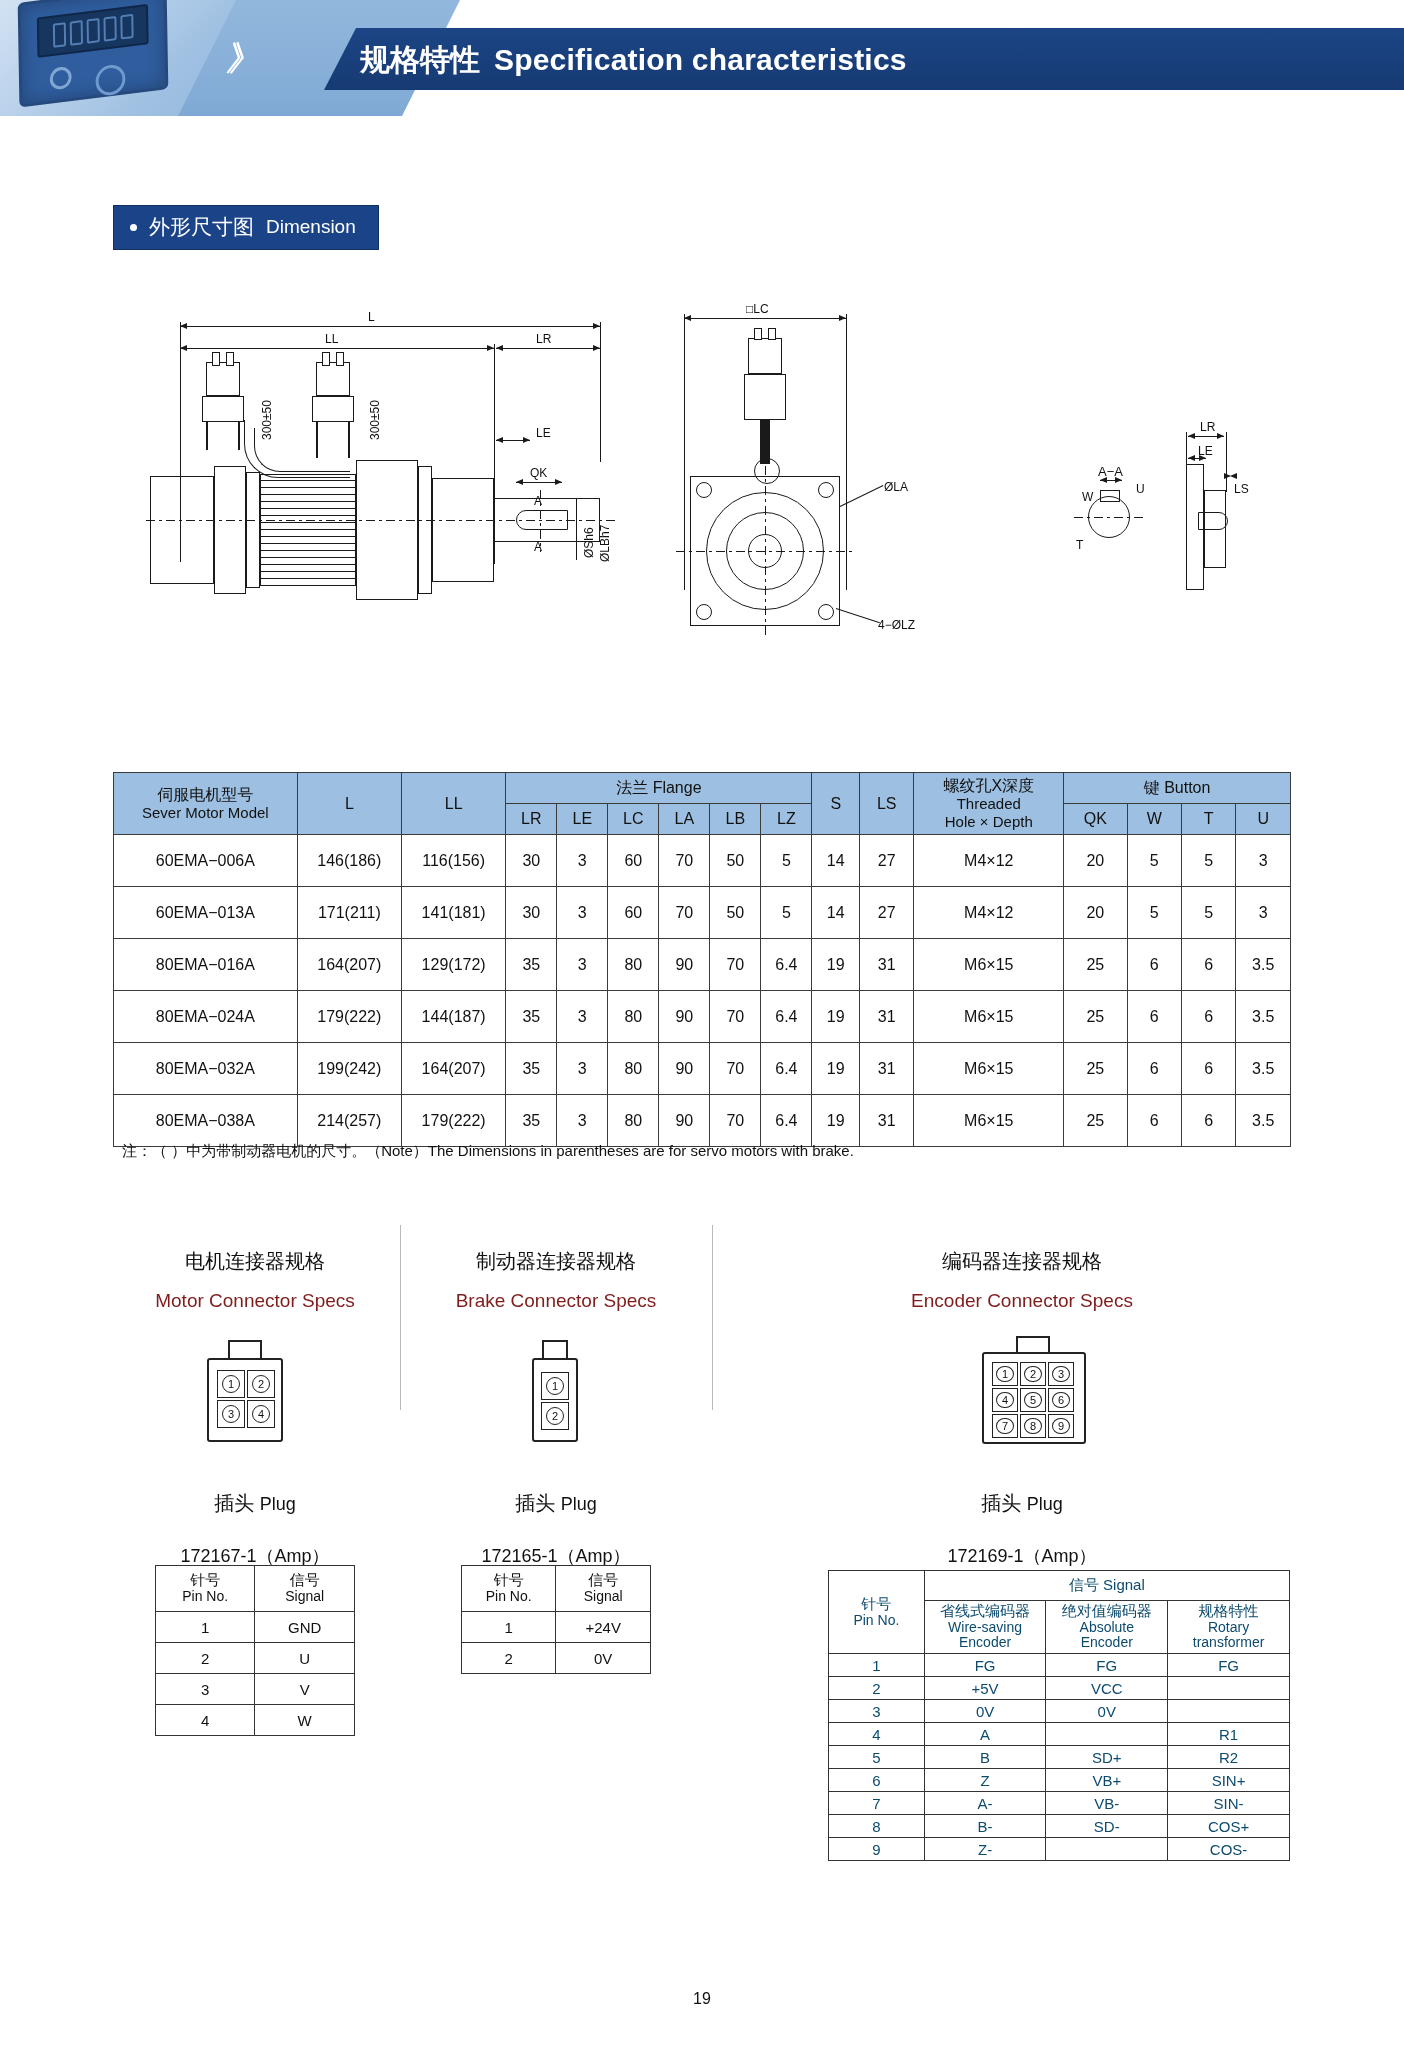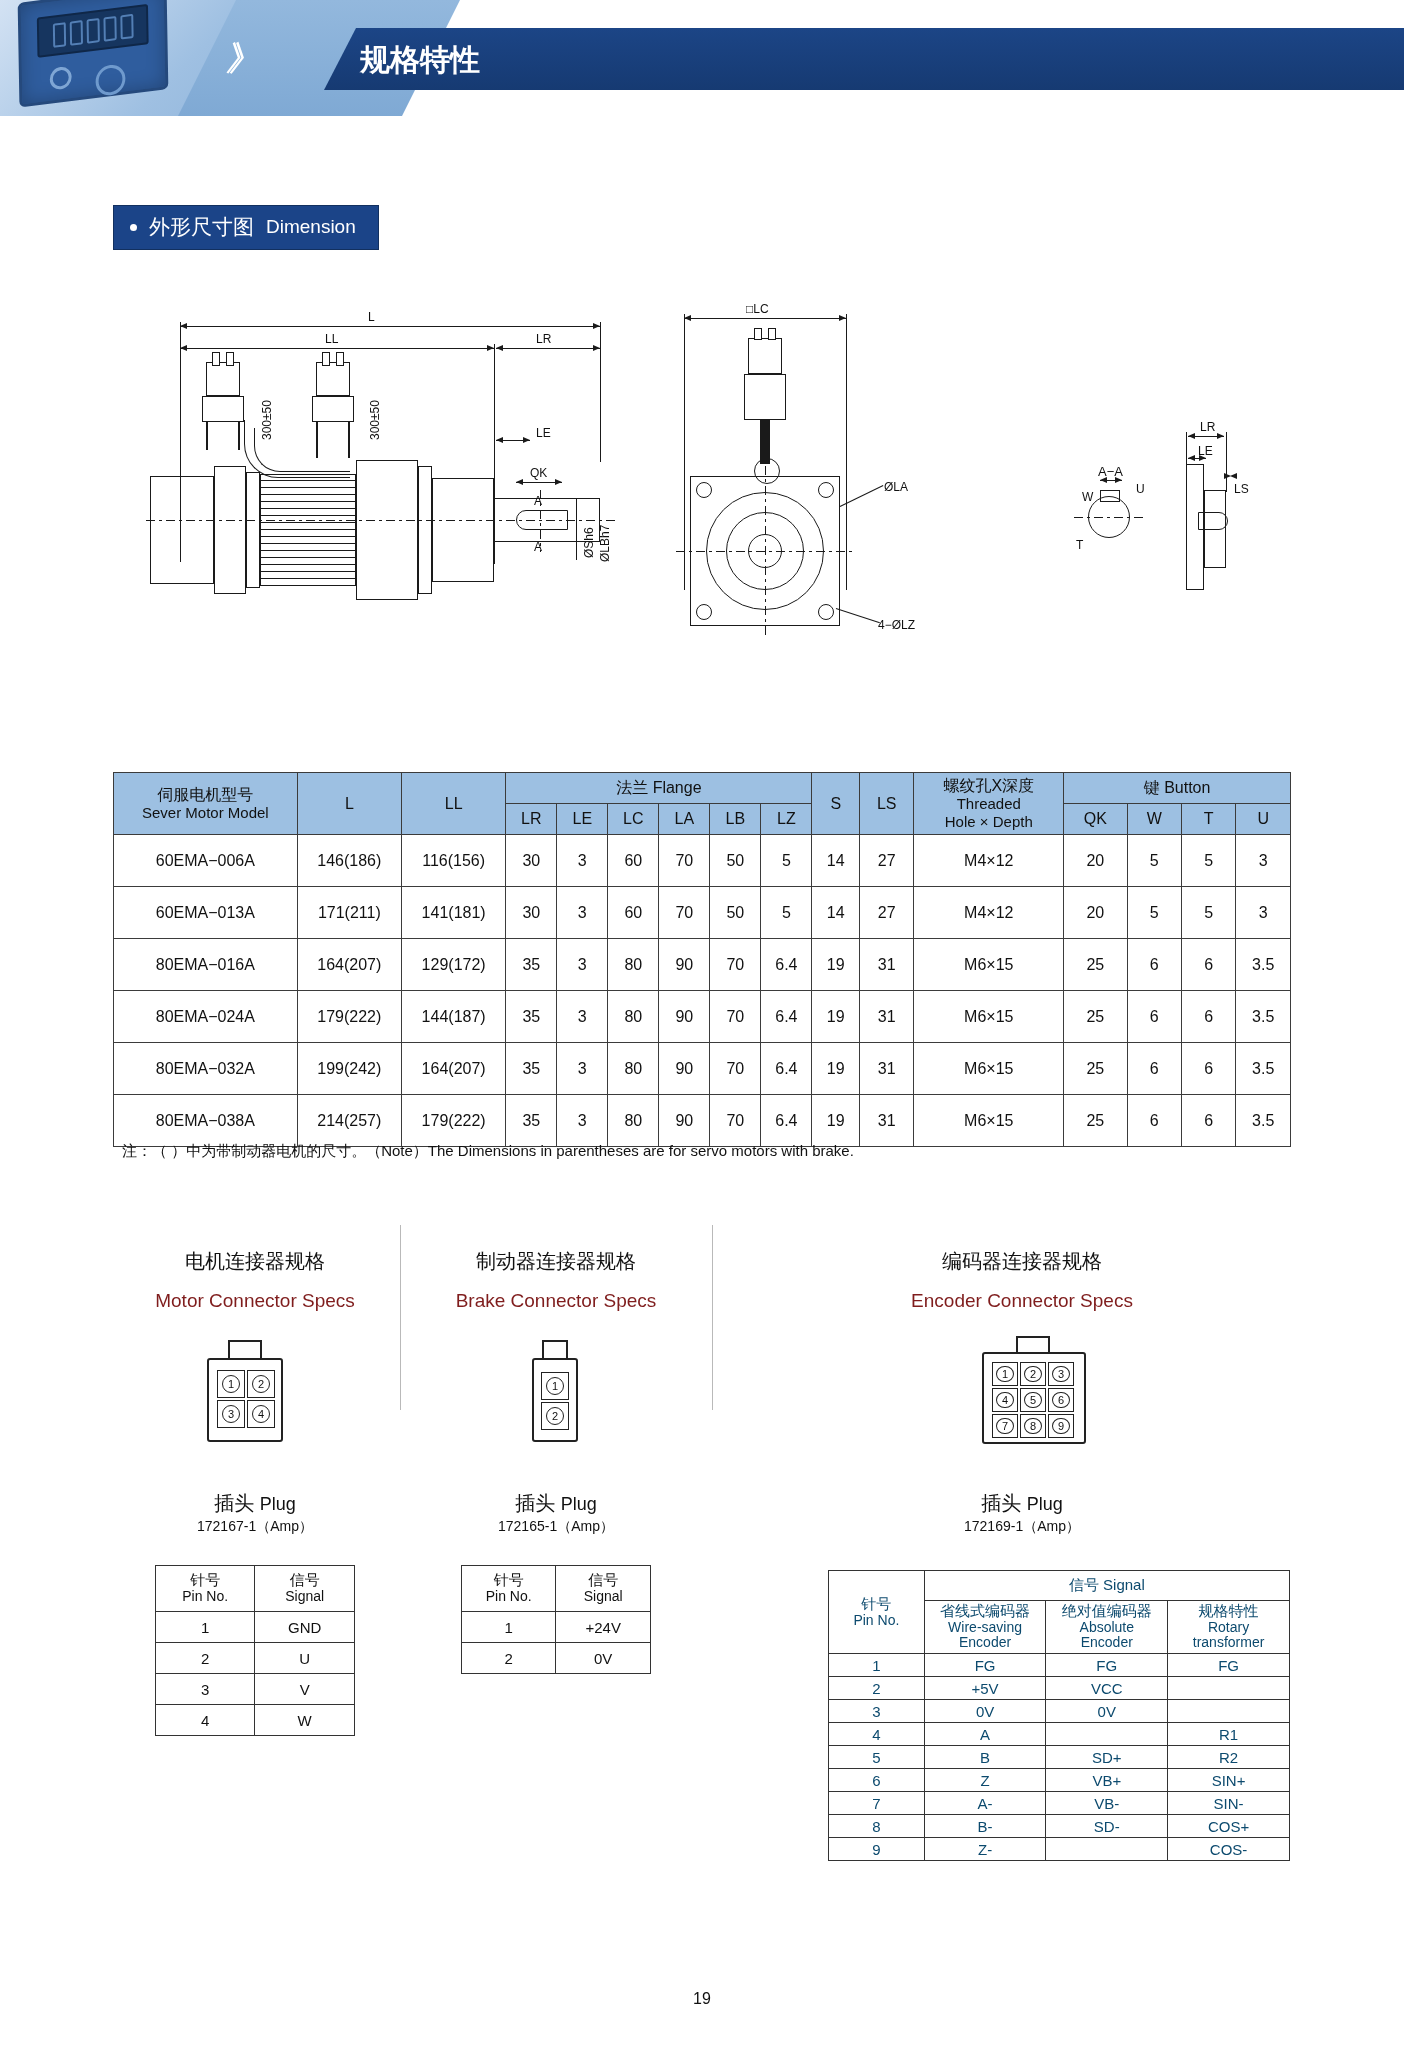--- a/index.html
+++ b/index.html
@@ -137,21 +137,21 @@
     position:absolute; left:122px; top:1142px;
     font-size:15px; color:#111; white-space:nowrap;
   }
   .vdiv { position:absolute; width:1px; background:#b9b9b9; top:1225px; height:185px; }
 
   .cblock { position:absolute; text-align:center; }
   .cblock .title-cn { font-size:20px; color:#111; margin-bottom:15px; white-space:nowrap;}
   .cblock .title-en { font-size:19px; color:#7f1d1d; white-space:nowrap;}
   .plug-cn { font-size:20px; white-space:nowrap; }
   .plug-cn .en { font-size:18px; }
-  .plug-pn { font-size:14px; margin-top:1px; white-space:nowrap; }
+  .plug-pn { font-size:18px; margin-top:27px; white-space:nowrap; }
 
   
   .plugdraw { position:relative; margin:0 auto; }
   .plug-body { position:absolute; border:2px solid #222; border-radius:3px; background:#fff; }
   .plug-tab { position:absolute; border:2px solid #222; background:#fff; }
   .pin-cell {
     position:absolute; border:1.6px solid #222; background:#fff;
     display:flex; align-items:center; justify-content:center;
   }
   .pin-cell .pinnum {
@@ -202,20 +202,21 @@
       </div>
       <div class="meter-knob"></div>
       <div class="meter-dot"></div>
     </div>
   </div>
   <div class="hdr-lightband"></div>
   <div class="chevrons">》</div>
   <div class="hdr-darkband"></div>
   <div class="hdr-title">
     <span class="cn">规格特性</span>
+    <span class="en">Specification characteristics</span>
   </div>
 </div>
 
 <div class="section-label">
   <span class="bullet"></span>
   <span class="cn">外形尺寸图</span>
   <span class="en">Dimension</span>
 </div>
 
 <div class="drawings">

